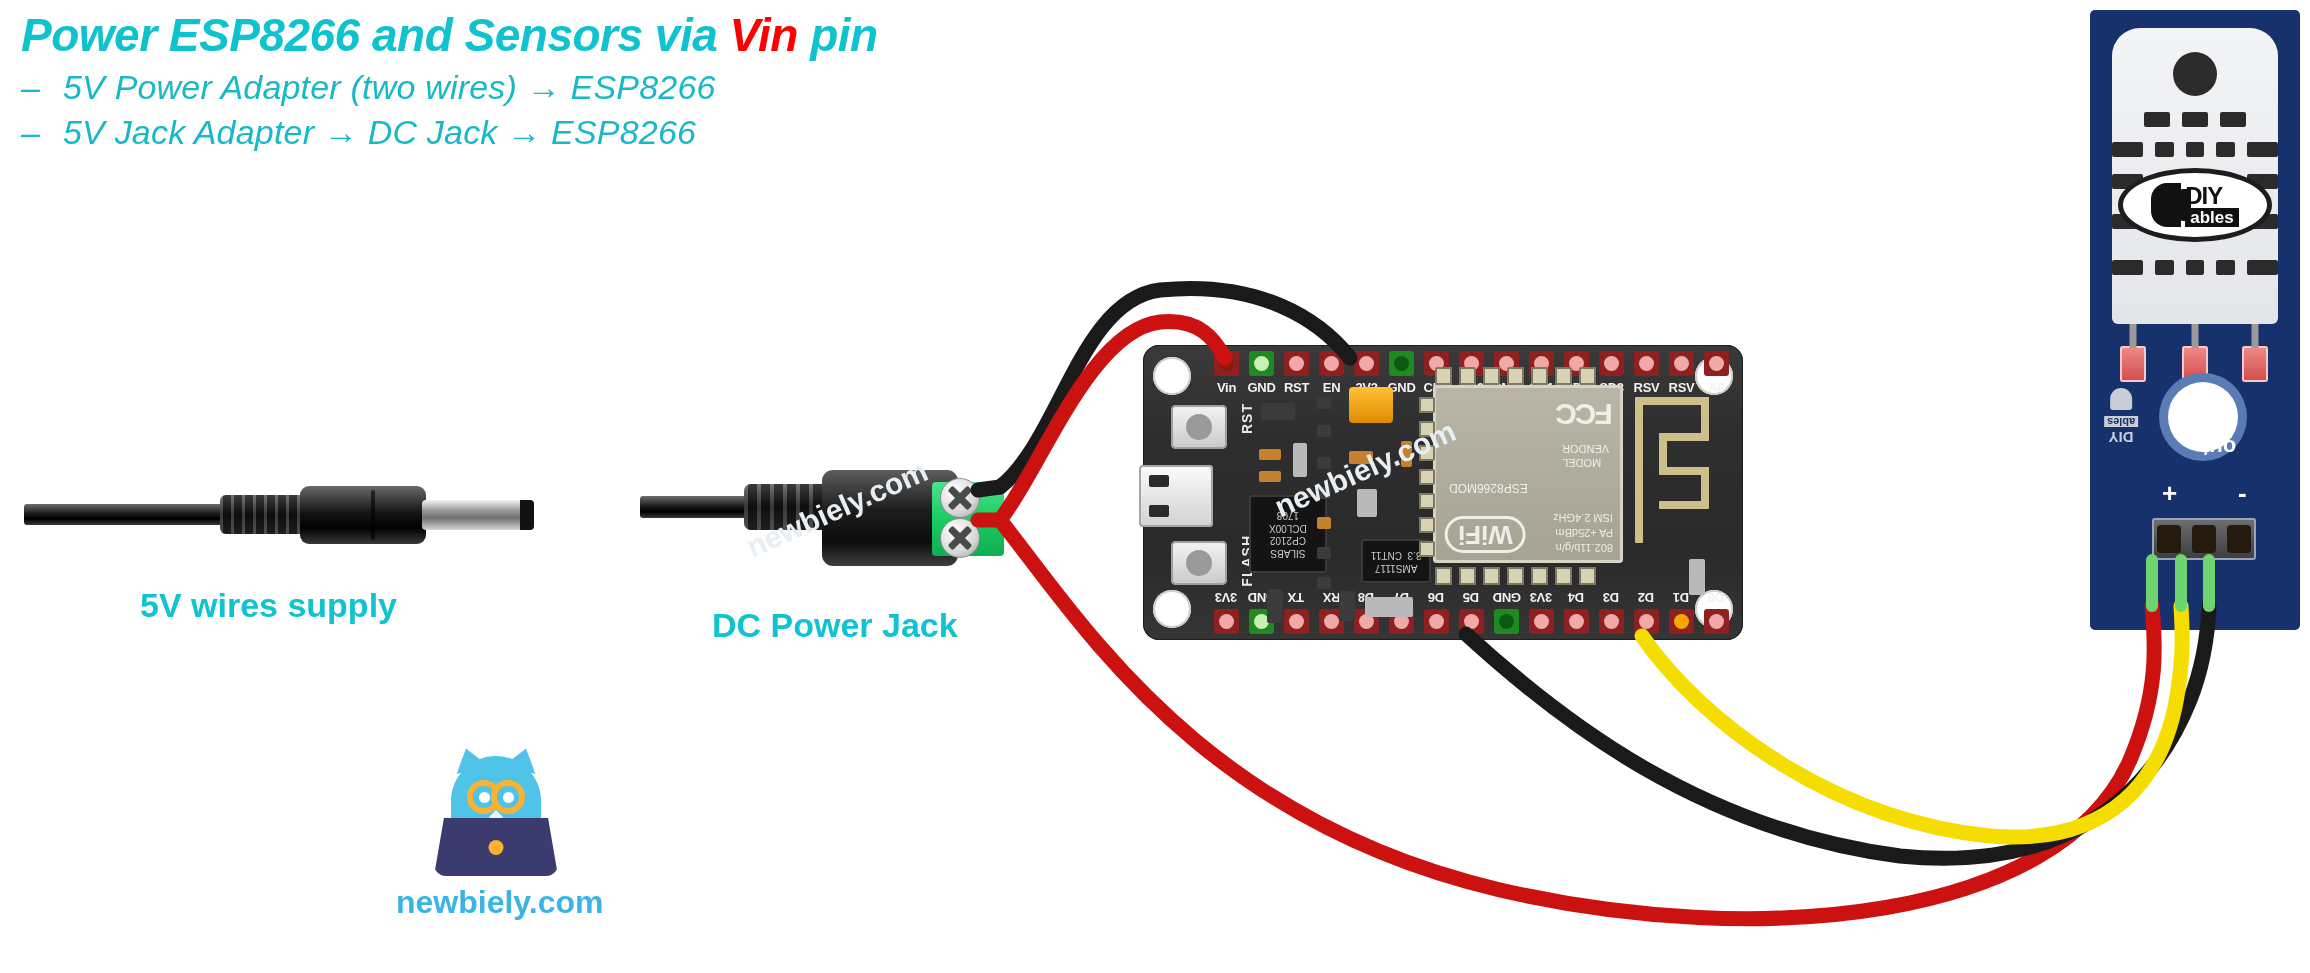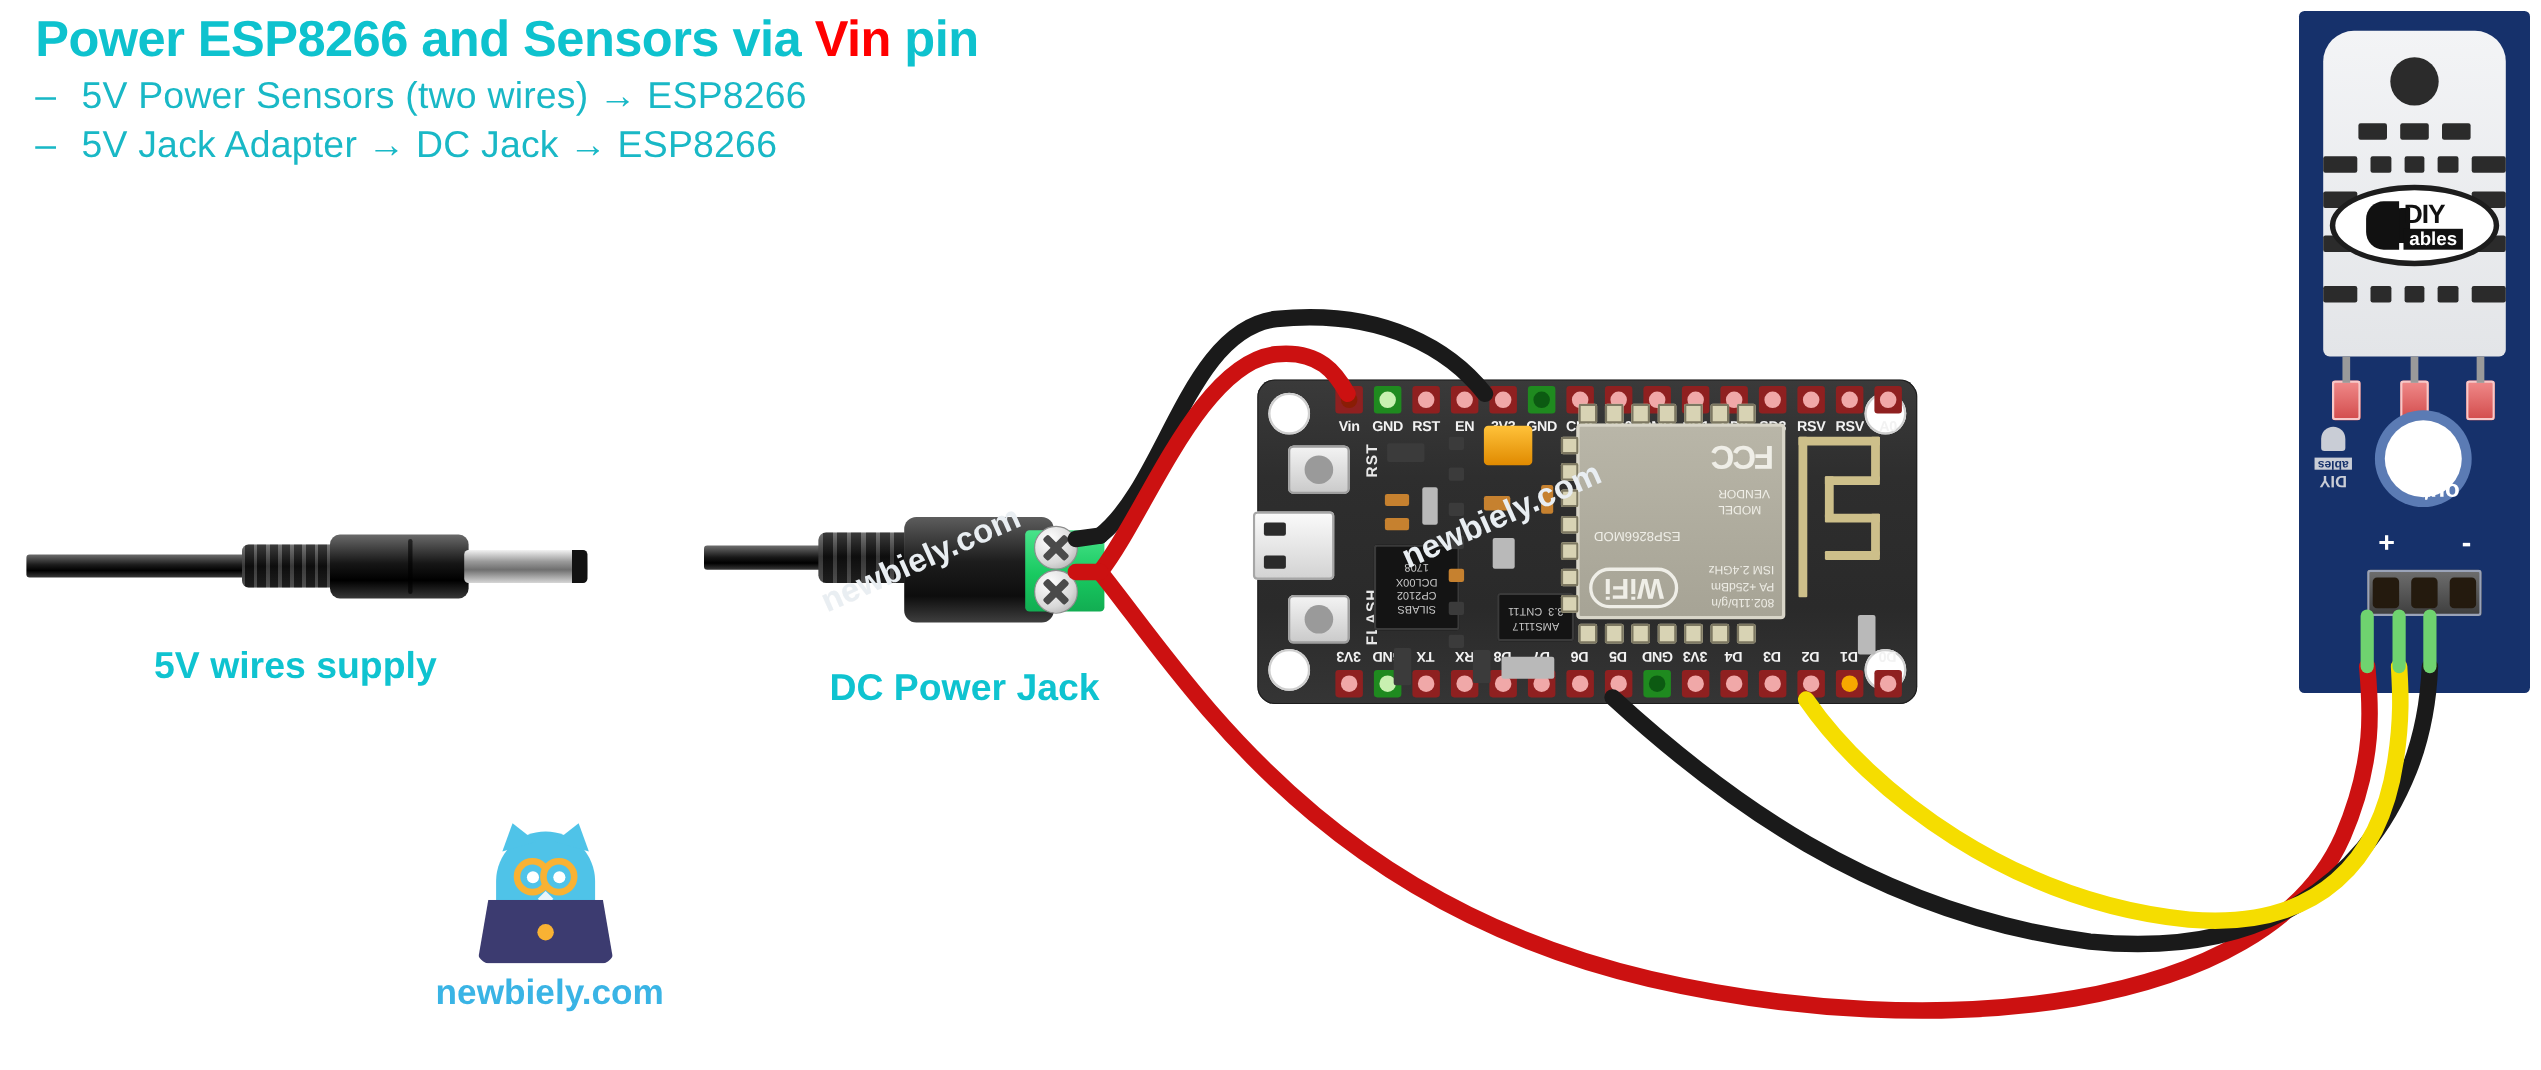--- a/index.html
+++ b/index.html
@@ -5,21 +5,21 @@
   * { box-sizing: border-box; margin: 0; padding: 0; }
   html, body {
     width: 2310px; height: 973px;
     background: #ffffff;
     font-family: "Liberation Sans", sans-serif;
     overflow: hidden;
   }
   #stage { position: relative; width: 2310px; height: 973px; background:#fff; }
 
   
-  #title-block { position: absolute; left: 32px; top: 8px; }
+  #title-block { position: absolute; left: 21px; top: 8px; font-style: italic; }
   #main-title {
     font-size: 46px; font-weight: bold; color: #0ec2ce;
     letter-spacing: -0.5px; white-space: nowrap;
   }
   #main-title .accent { color: #ff0000; }
   .bullet-row {
     display: flex; align-items: baseline; gap: 16px;
     font-size: 34px; color: #19b8c6; white-space: nowrap;
     margin-top: 6px; letter-spacing: 0.2px;
   }
@@ -336,36 +336,36 @@
     content:''; position:absolute; left:50%; top:22px; width:15px; height:15px;
     transform:translateX(-50%); border-radius:50%; background:#f9b233;
   }
   #brand-text { margin-top:8px; font-size:32px; color:#3ab4e5; font-weight:bold; }
 
   
   .caption {
     position:absolute; font-size:34px; font-weight:bold; color:#0fc3d0; white-space:nowrap;
   }
   #cap-supply { left:140px; top:586px; }
-  #cap-jack   { left:712px; top:606px;margin-left:42px; }
+  #cap-jack   { left:712px; top:606px; }
 
   
   #wires { position:absolute; left:0; top:0; width:2310px; height:973px; pointer-events:none; }
 </style>
 </head>
 <body>
 
 <div id="stage">
 
   <div id="title-block">
     <div id="main-title"><span>Power ESP8266 and Sensors via </span><span class="accent">Vin</span><span> pin</span></div>
 
     <div class="bullet-row">
       <span class="bullet-dash">–</span>
-      <span>5V Power Sensors (two wires) → ESP8266</span>
+      <span>5V Power Adapter (two wires) → ESP8266</span>
     </div>
     <div class="bullet-row">
       <span class="bullet-dash">–</span>
       <span>5V Jack Adapter → DC Jack → ESP8266</span>
     </div>
   </div>
 
   <div id="plug-left">
     <div class="plug-cable"></div>
     <div class="plug-strain"></div>

